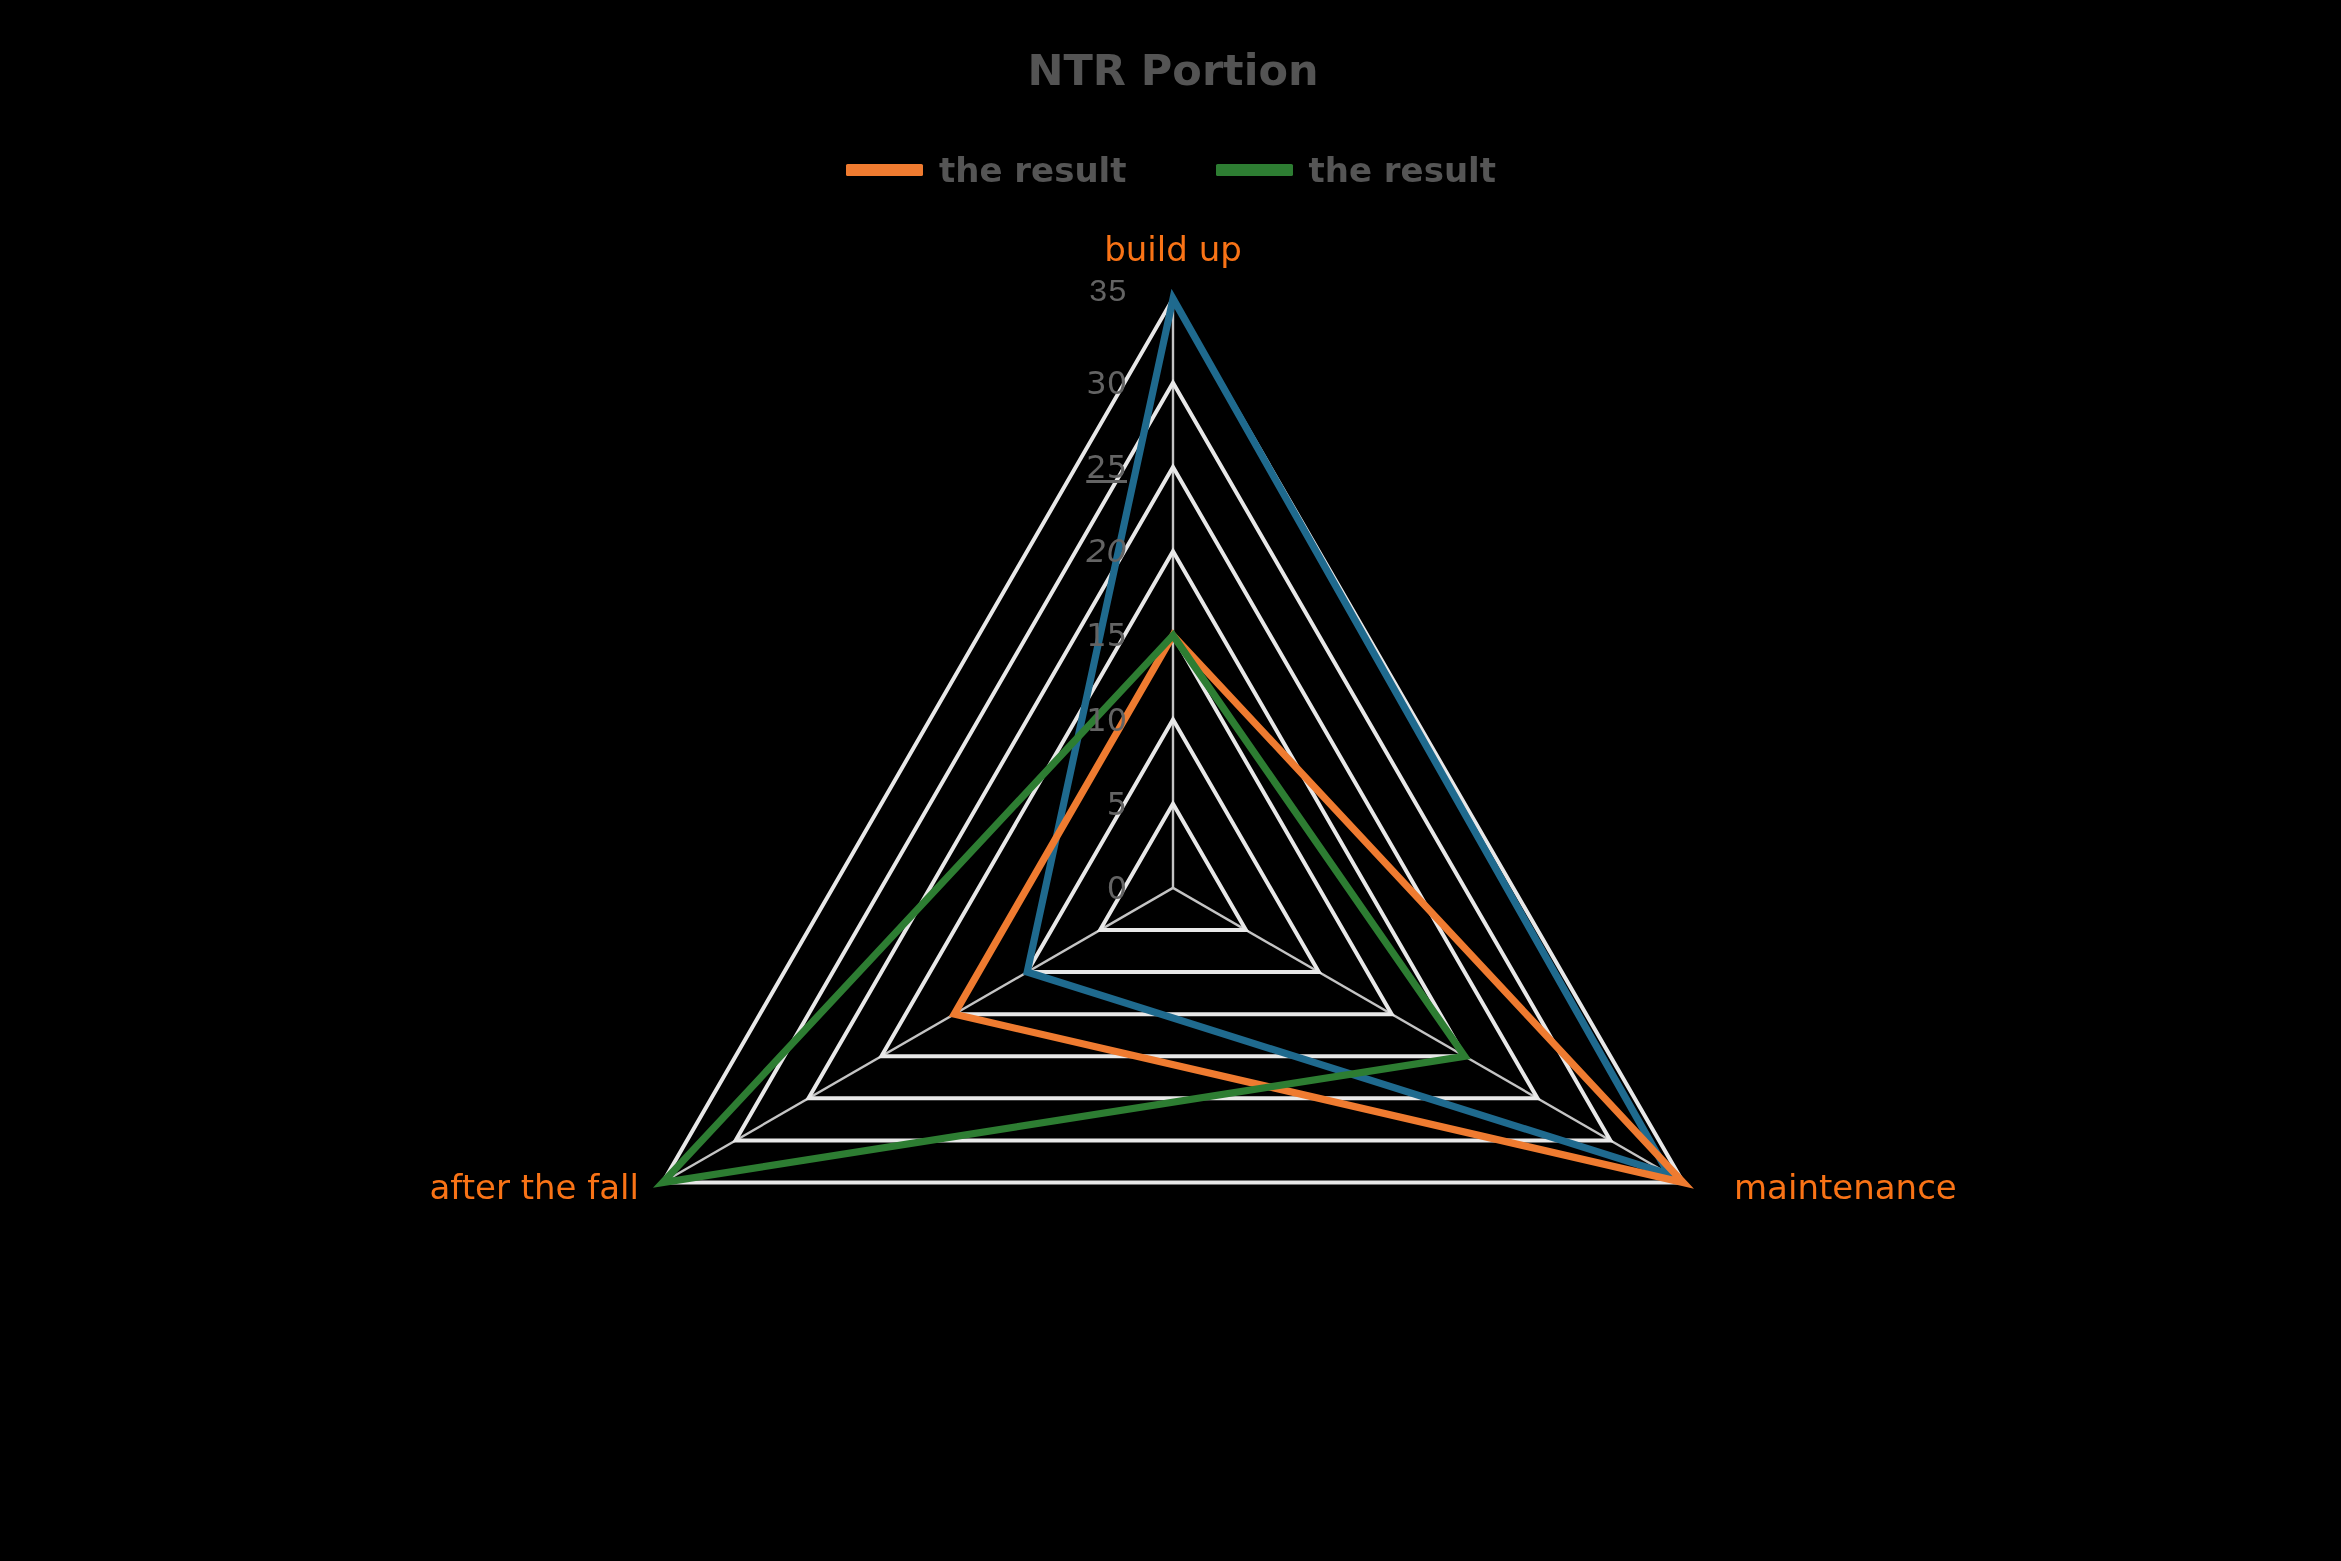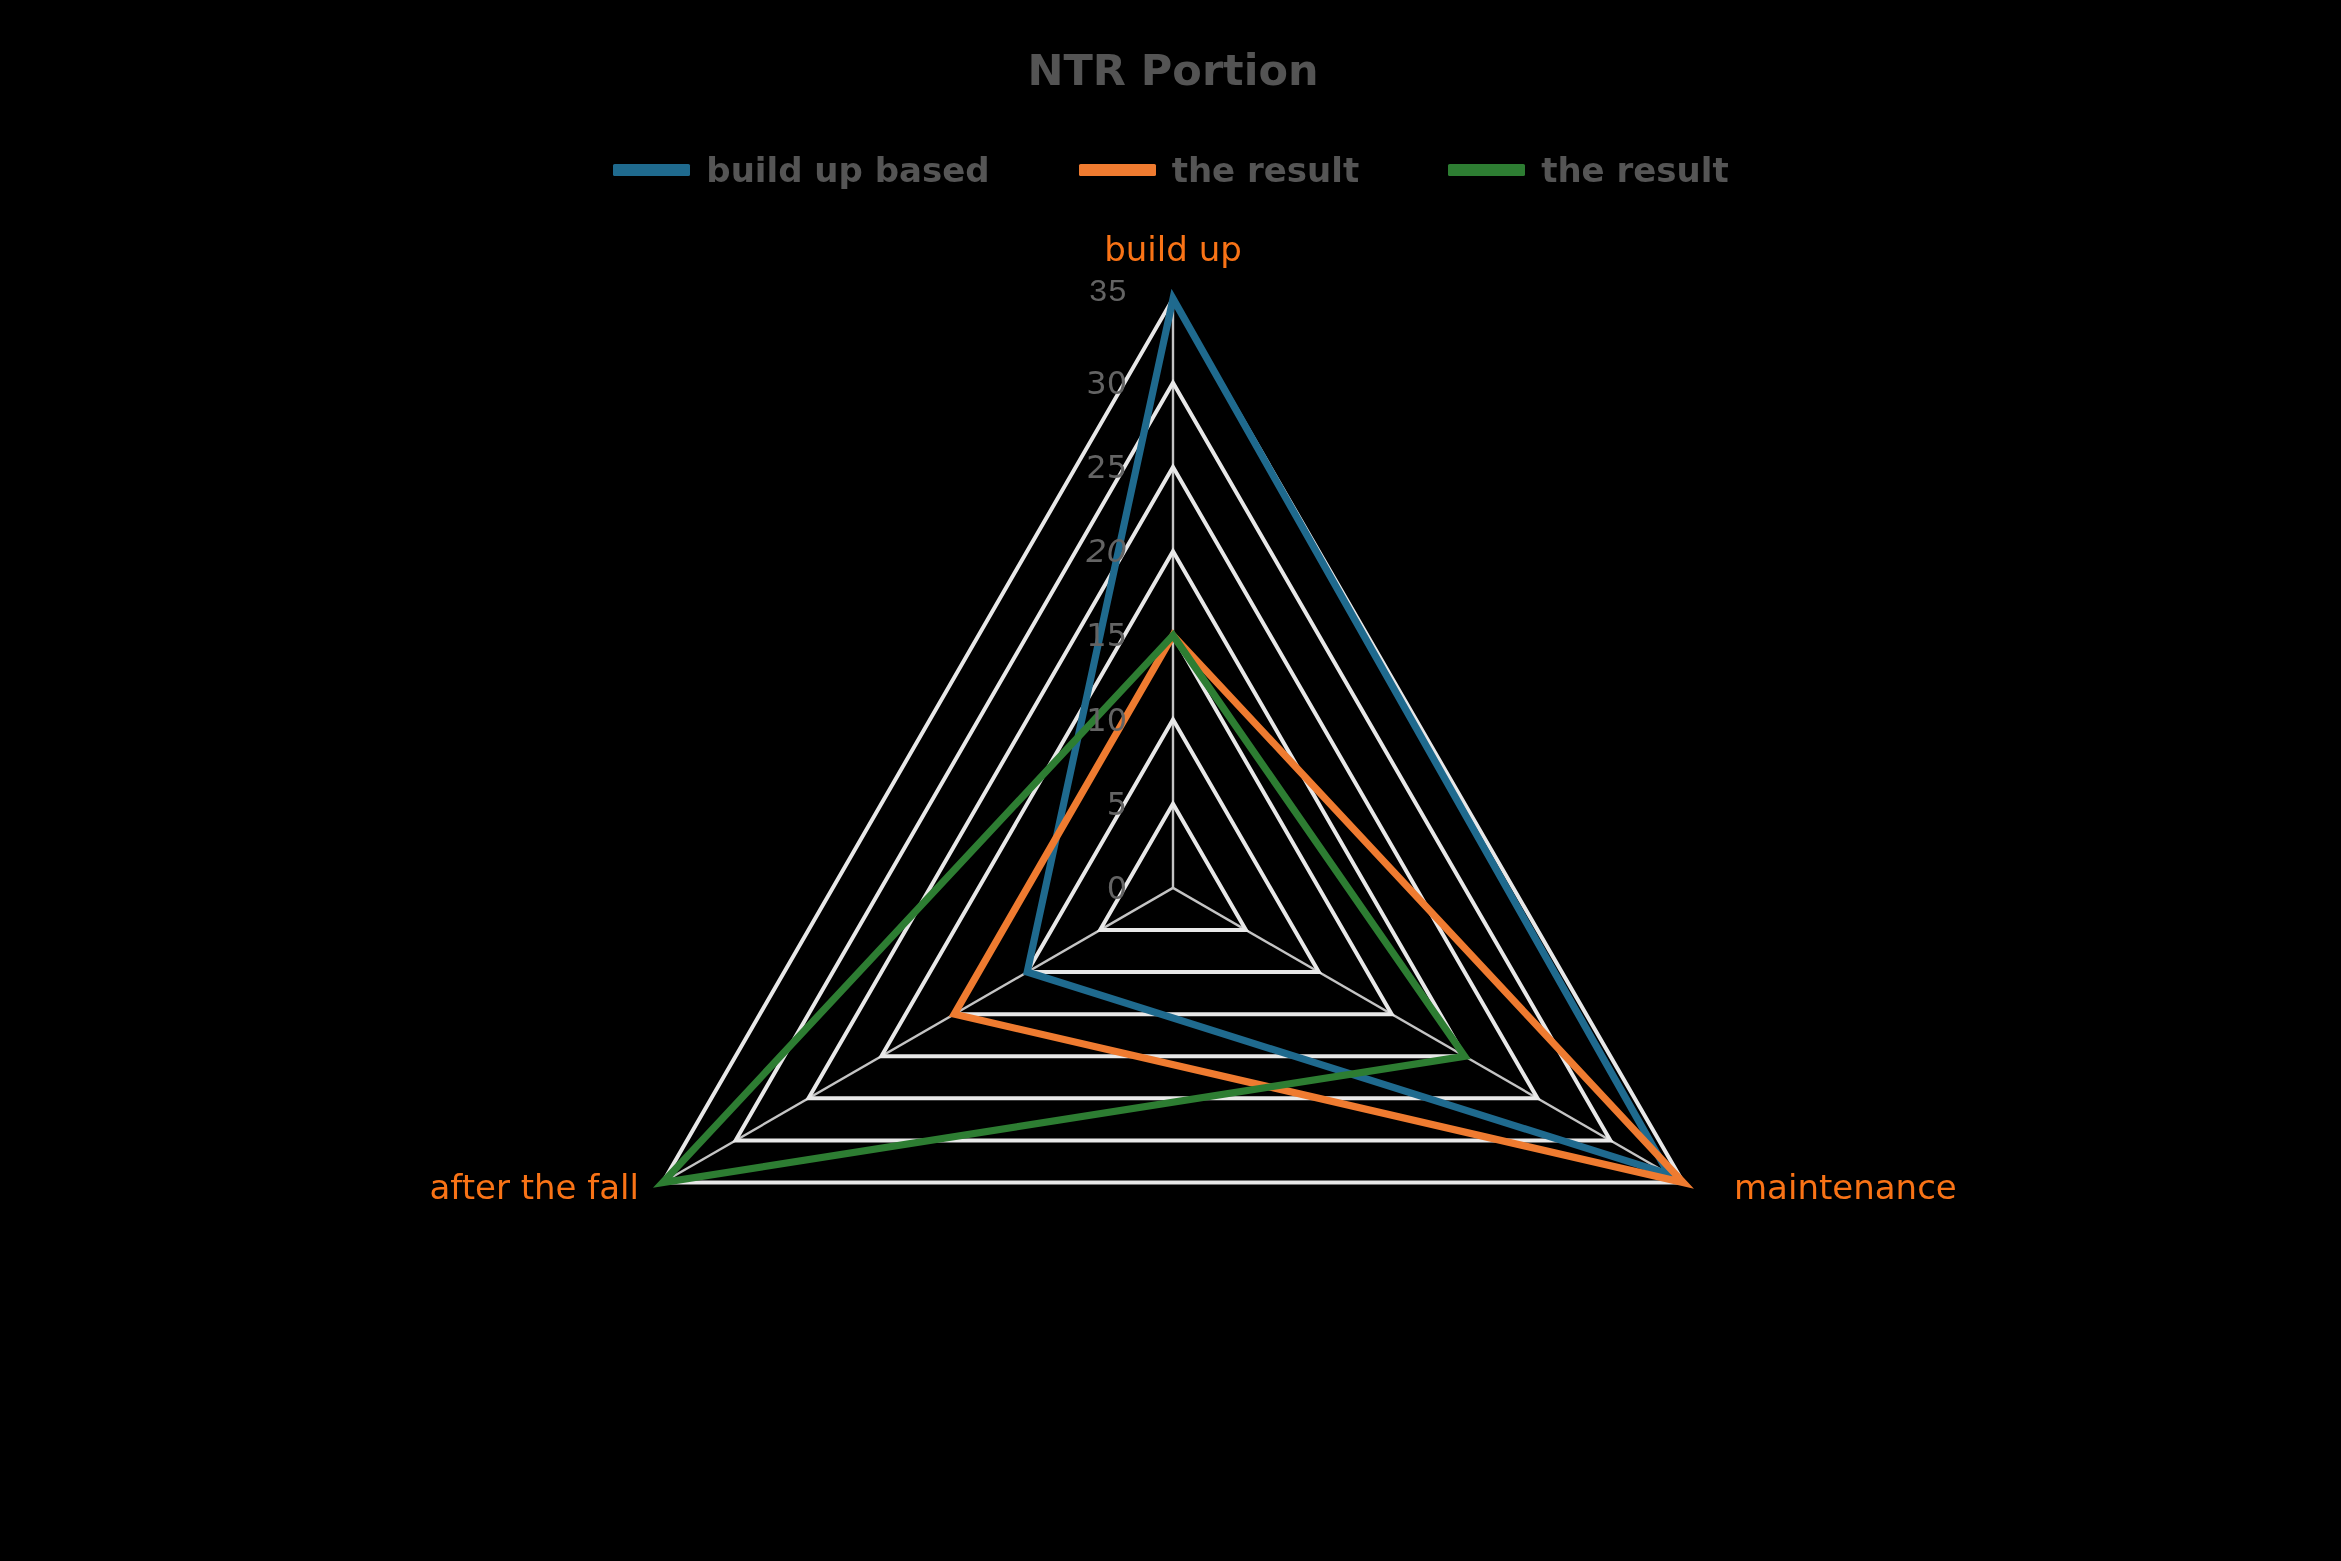--- a/index.html
+++ b/index.html
@@ -88,39 +88,35 @@
       <polygon points="1469.0,584.9 1925.5,1375.6 1012.5,1375.6" fill="none" stroke="#e8e8e8" stroke-width="5"></polygon>
       <polygon points="1469.0,479.4 2016.8,1428.3 921.2,1428.3" fill="none" stroke="#e8e8e8" stroke-width="5"></polygon>
       <polygon points="1469.0,374.0 2108.1,1481.0 829.9,1481.0" fill="none" stroke="#e8e8e8" stroke-width="5"></polygon>
       <polygon points="1469.0,374.0 2089.9,1470.5 1286.4,1217.4" fill="none" stroke="#1f6a8e" stroke-width="9" stroke-linejoin="miter"></polygon>
       <polygon points="1469.0,795.7 2108.1,1481.0 1195.1,1270.1" fill="none" stroke="#ef7b30" stroke-width="9" stroke-linejoin="miter"></polygon>
       <polygon points="1469.0,795.7 1834.2,1322.9 829.9,1481.0" fill="none" stroke="#2d7d32" stroke-width="9" stroke-linejoin="miter"></polygon>
     </svg>
   <div class="chart-title">NTR Portion</div>
   <div class="legend" id="legend">
       <div class="legend-item">
-        <span class="legend-swatch" style="background: rgb(31, 106, 142);"></span>
-        <span class="legend-label">build up based</span>
-      </div>
-      <div class="legend-item">
         <span class="legend-swatch" style="background: rgb(239, 123, 48);"></span>
         <span class="legend-label">the result</span>
       </div>
       <div class="legend-item">
         <span class="legend-swatch" style="background: rgb(45, 125, 50);"></span>
         <span class="legend-label">the result</span>
       </div>
     </div>
   <div id="labels-layer">
       <div class="tick-label" style="right: 1215px; top: 888px;">0</div>
       <div class="tick-label" style="right: 1215px; top: 804px;">5</div>
       <div class="tick-label" style="right: 1215px; top: 720px;">10</div>
       <div class="tick-label" style="right: 1215px; top: 635px;">15</div>
       <div class="tick-label" style="right: 1215px; top: 551px; font-style: italic;">20</div>
-      <div class="tick-label" style="right: 1215px; top: 467px;">25</div>
+      <div class="tick-label" style="right: 1215px; top: 467px; text-decoration: underline;">25</div>
       <div class="tick-label" style="right: 1215px; top: 383px;">30</div>
       <div class="tick-label" style="right: 1215px; top: 292px; font-family: Liberation Mono, monospace;">35</div>
       <div class="axis-label" style="left: 1173px; top: 249px; transform: translate(-50%, -50%);">build up</div>
       <div class="axis-label" style="left: 1734px; top: 1187px; transform: translateY(-50%);">maintenance</div>
       <div class="axis-label" style="right: 1703px; top: 1187px; transform: translateY(-50%);">after the fall</div>
     </div>
 </div>
 
 
 </body></html>

